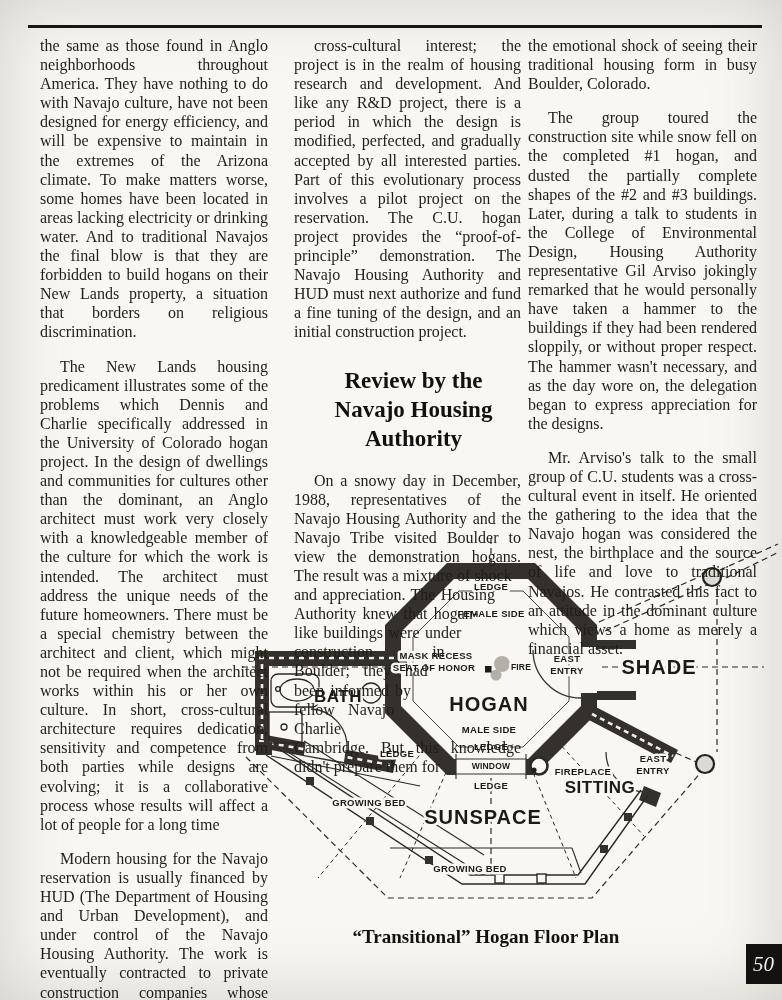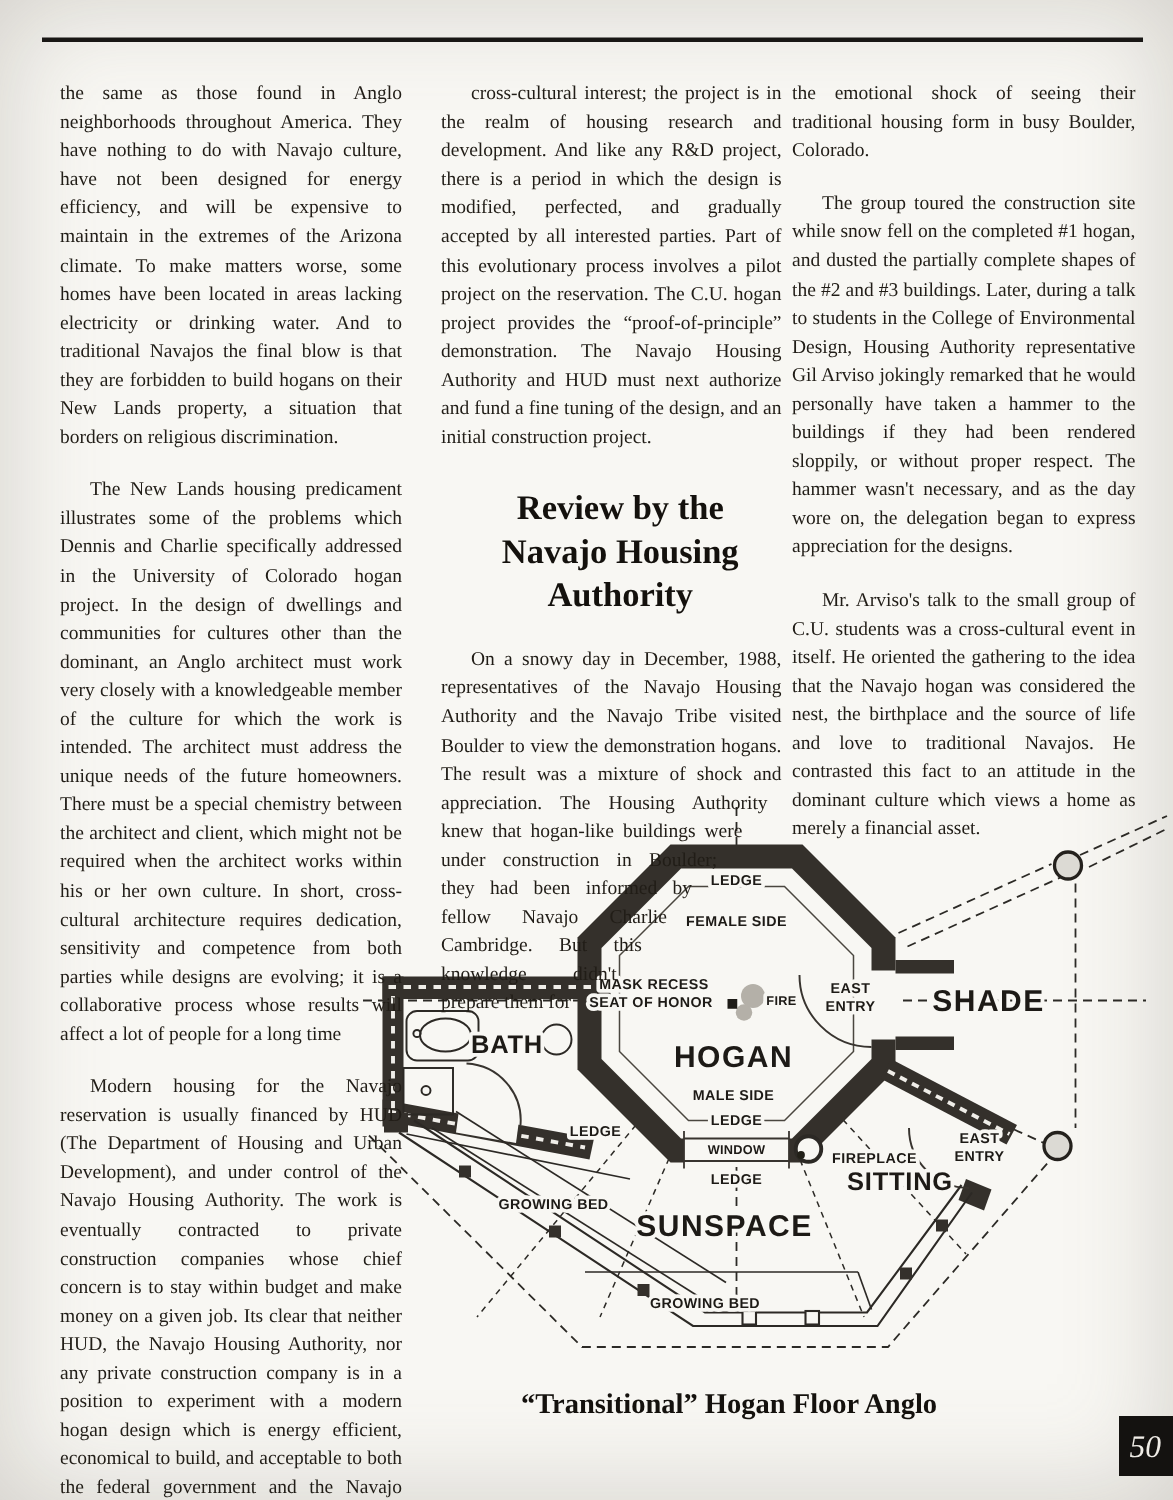--- a/index.html
+++ b/index.html
@@ -4,21 +4,21 @@
 <style>
   html,body{margin:0;padding:0;background:#d8d5cf;}
   .page{position:relative;width:782px;height:1000px;background:#f8f7f3;overflow:hidden;
         box-shadow:inset 0 0 70px rgba(110,104,92,.28);
         font-family:"Liberation Serif",serif;color:#211d17;}
   .toprule{position:absolute;left:28px;top:25px;width:734px;height:3px;background:#191715;}
   .col{position:absolute;top:36px;z-index:2;}
   .col1{left:40px;width:228px;}
   .col2{left:294px;width:227px;}
   .col3{left:528px;width:229px;}
-  p.body{margin:16px 0 15px 0;font-size:13px;line-height:19.1px;text-align:justify;}
+  p.body{margin:0 0 15px 0;font-size:16px;line-height:19.1px;text-align:justify;}
   p.ind{text-indent:20px;}
   h2.revhead{margin:24px 4px 18px 16px;font-size:23px;line-height:29px;text-align:center;
              font-weight:bold;color:#14110d;font-family:"Liberation Serif",serif;}
   .cut{float:right;width:132px;height:252px;
        shape-outside:polygon(132px 104px,2px 252px,132px 252px);}
   svg.plan{position:absolute;left:0;top:0;z-index:1;pointer-events:none;}
   .lbl{font-family:"Liberation Sans",sans-serif;font-weight:bold;fill:#1d1a16;
        paint-order:stroke;stroke:#f8f7f3;stroke-width:5px;stroke-linejoin:round;}
   .s9{font-size:9.5px;letter-spacing:.3px;}
   .s8{font-size:8.5px;letter-spacing:.2px;}
@@ -190,19 +190,19 @@
       <text class="lbl s9" x="369" y="806">GROWING BED</text>
       <text class="lbl big" x="483" y="824">SUNSPACE</text>
       <text class="lbl s9" x="470" y="872">GROWING BED</text>
       <text class="lbl s9" x="583" y="775">FIREPLACE</text>
       <text class="lbl med" x="600" y="793">SITTING</text>
       <text class="lbl s9" x="653" y="762">EAST</text>
       <text class="lbl s9" x="653" y="774">ENTRY</text>
     </g>
   </svg>
 
-  <div class="caption">“Transitional” Hogan Floor Anglo</div>
+  <div class="caption">“Transitional” Hogan Floor Plan</div>
 
   <div class="pagenum">
     <span>50</span>
   </div>
 
 </div>
 
 </body></html>

